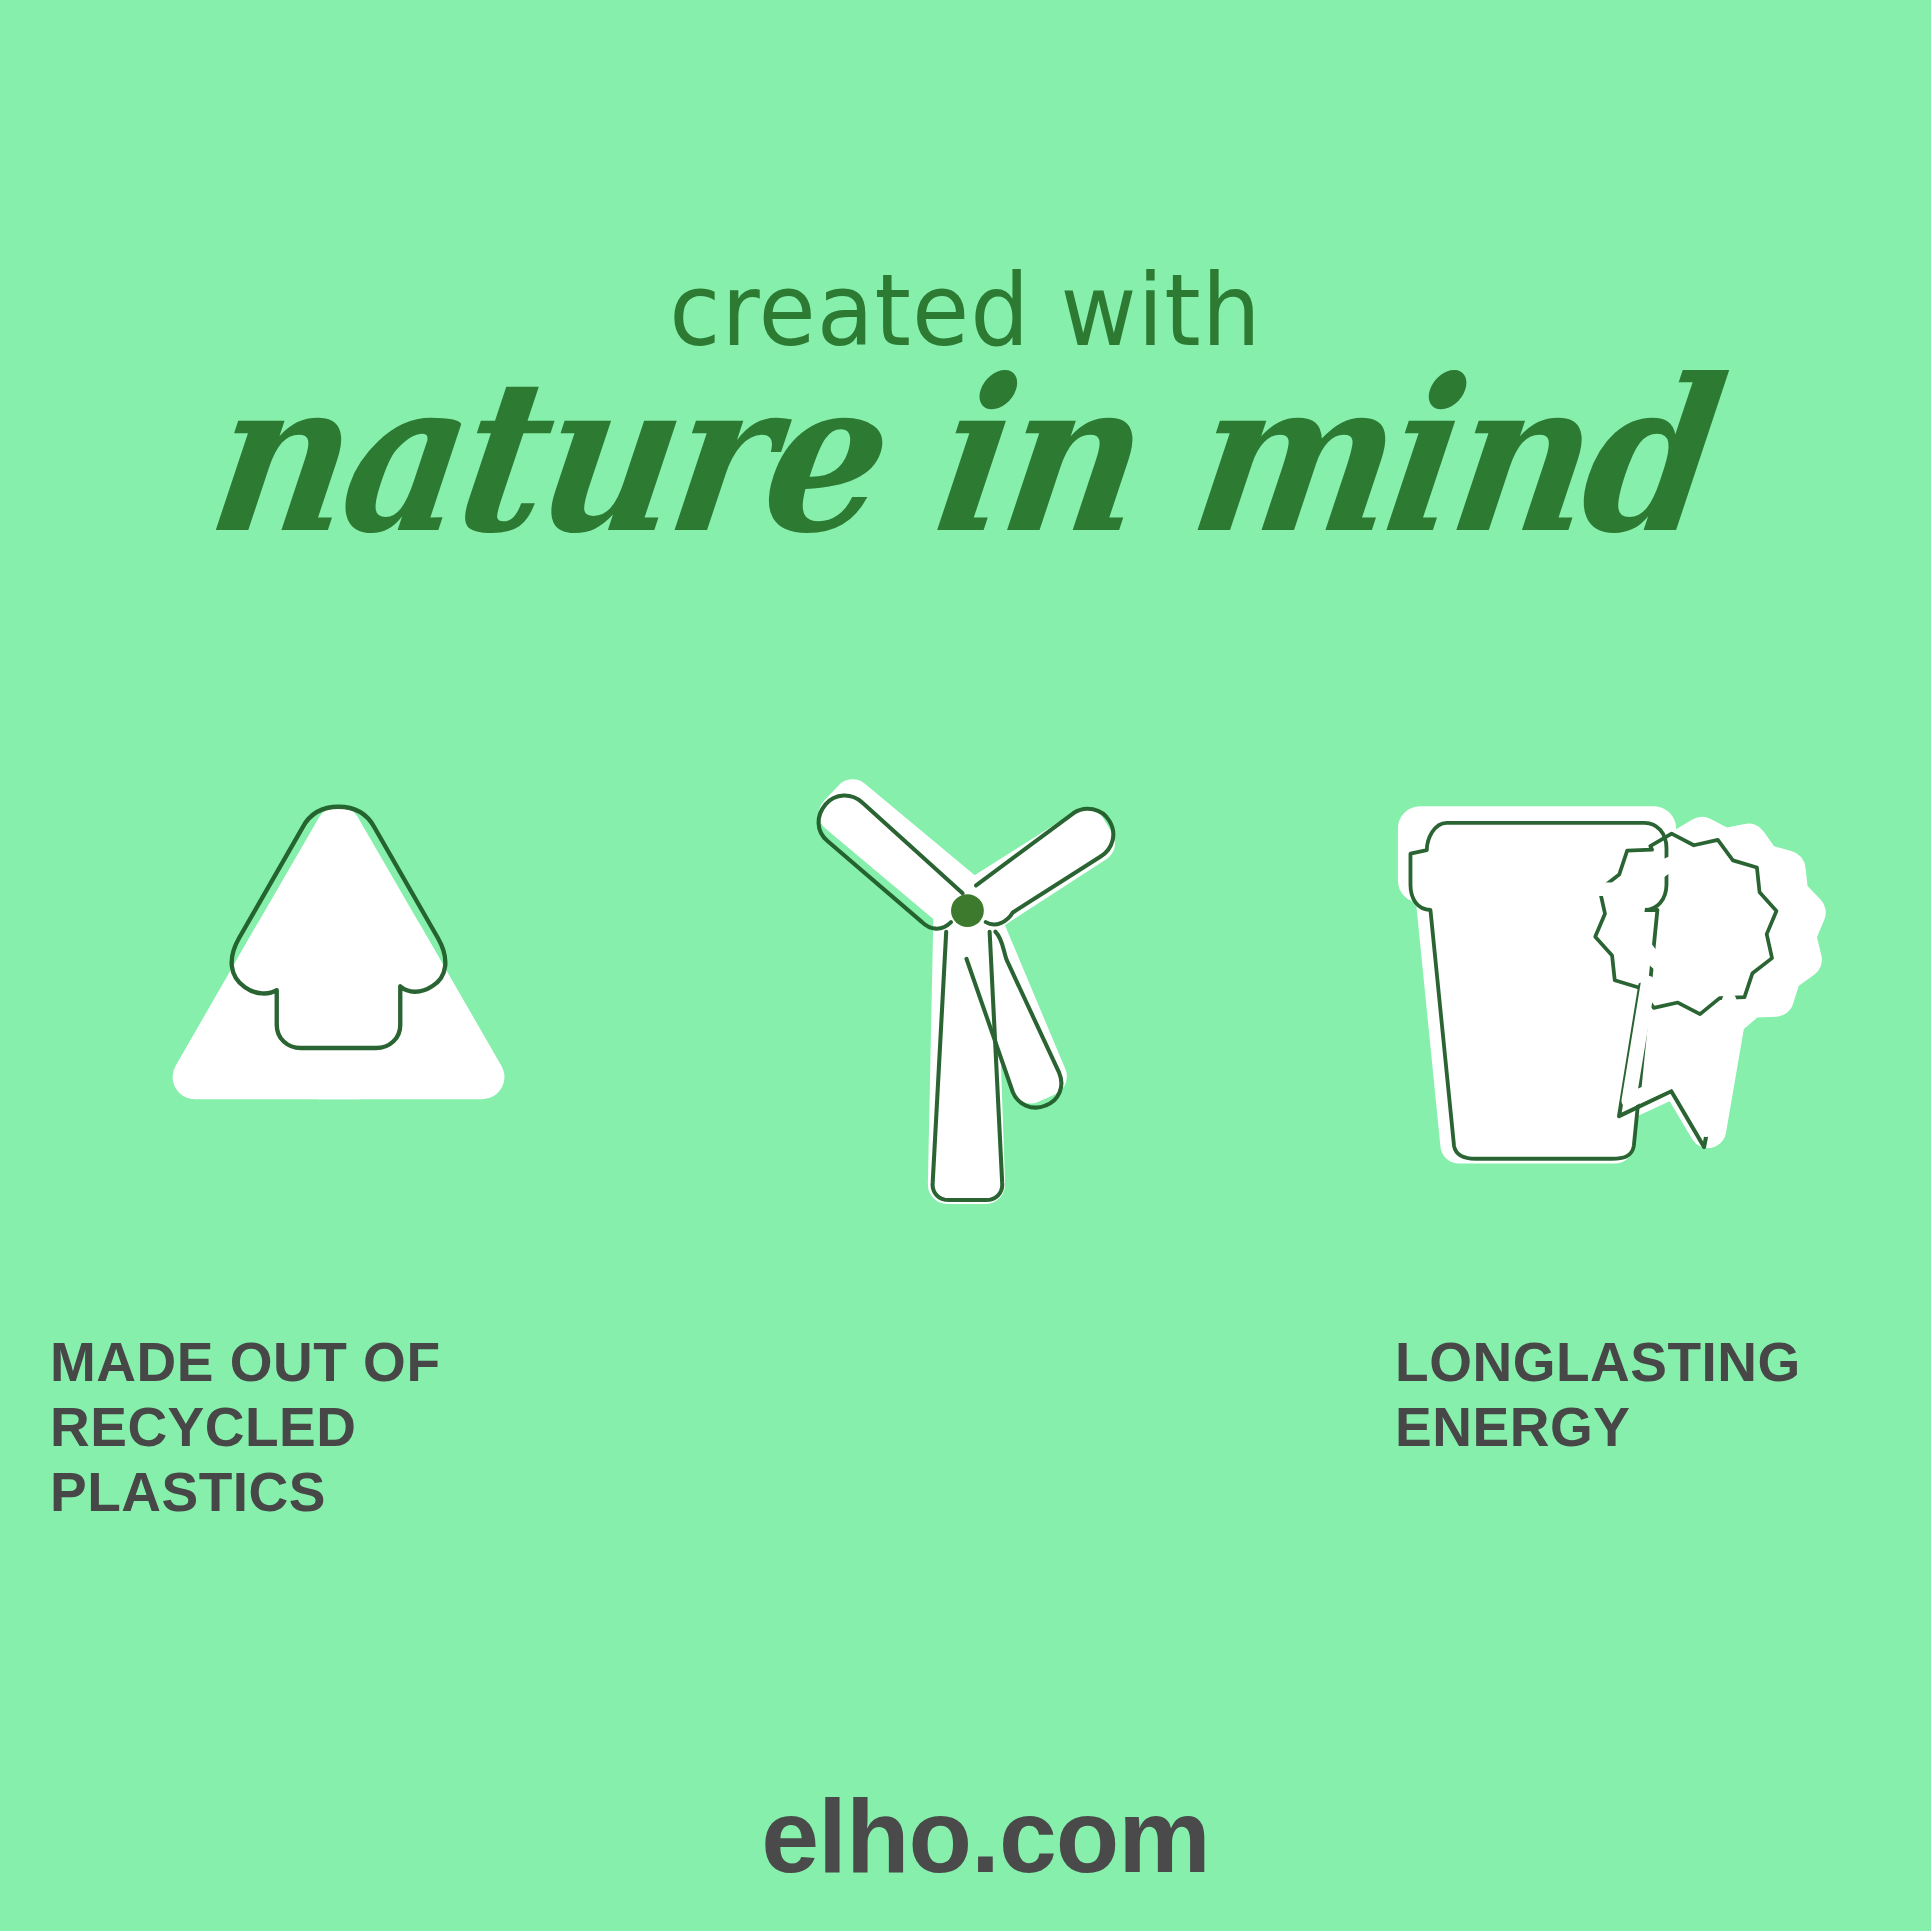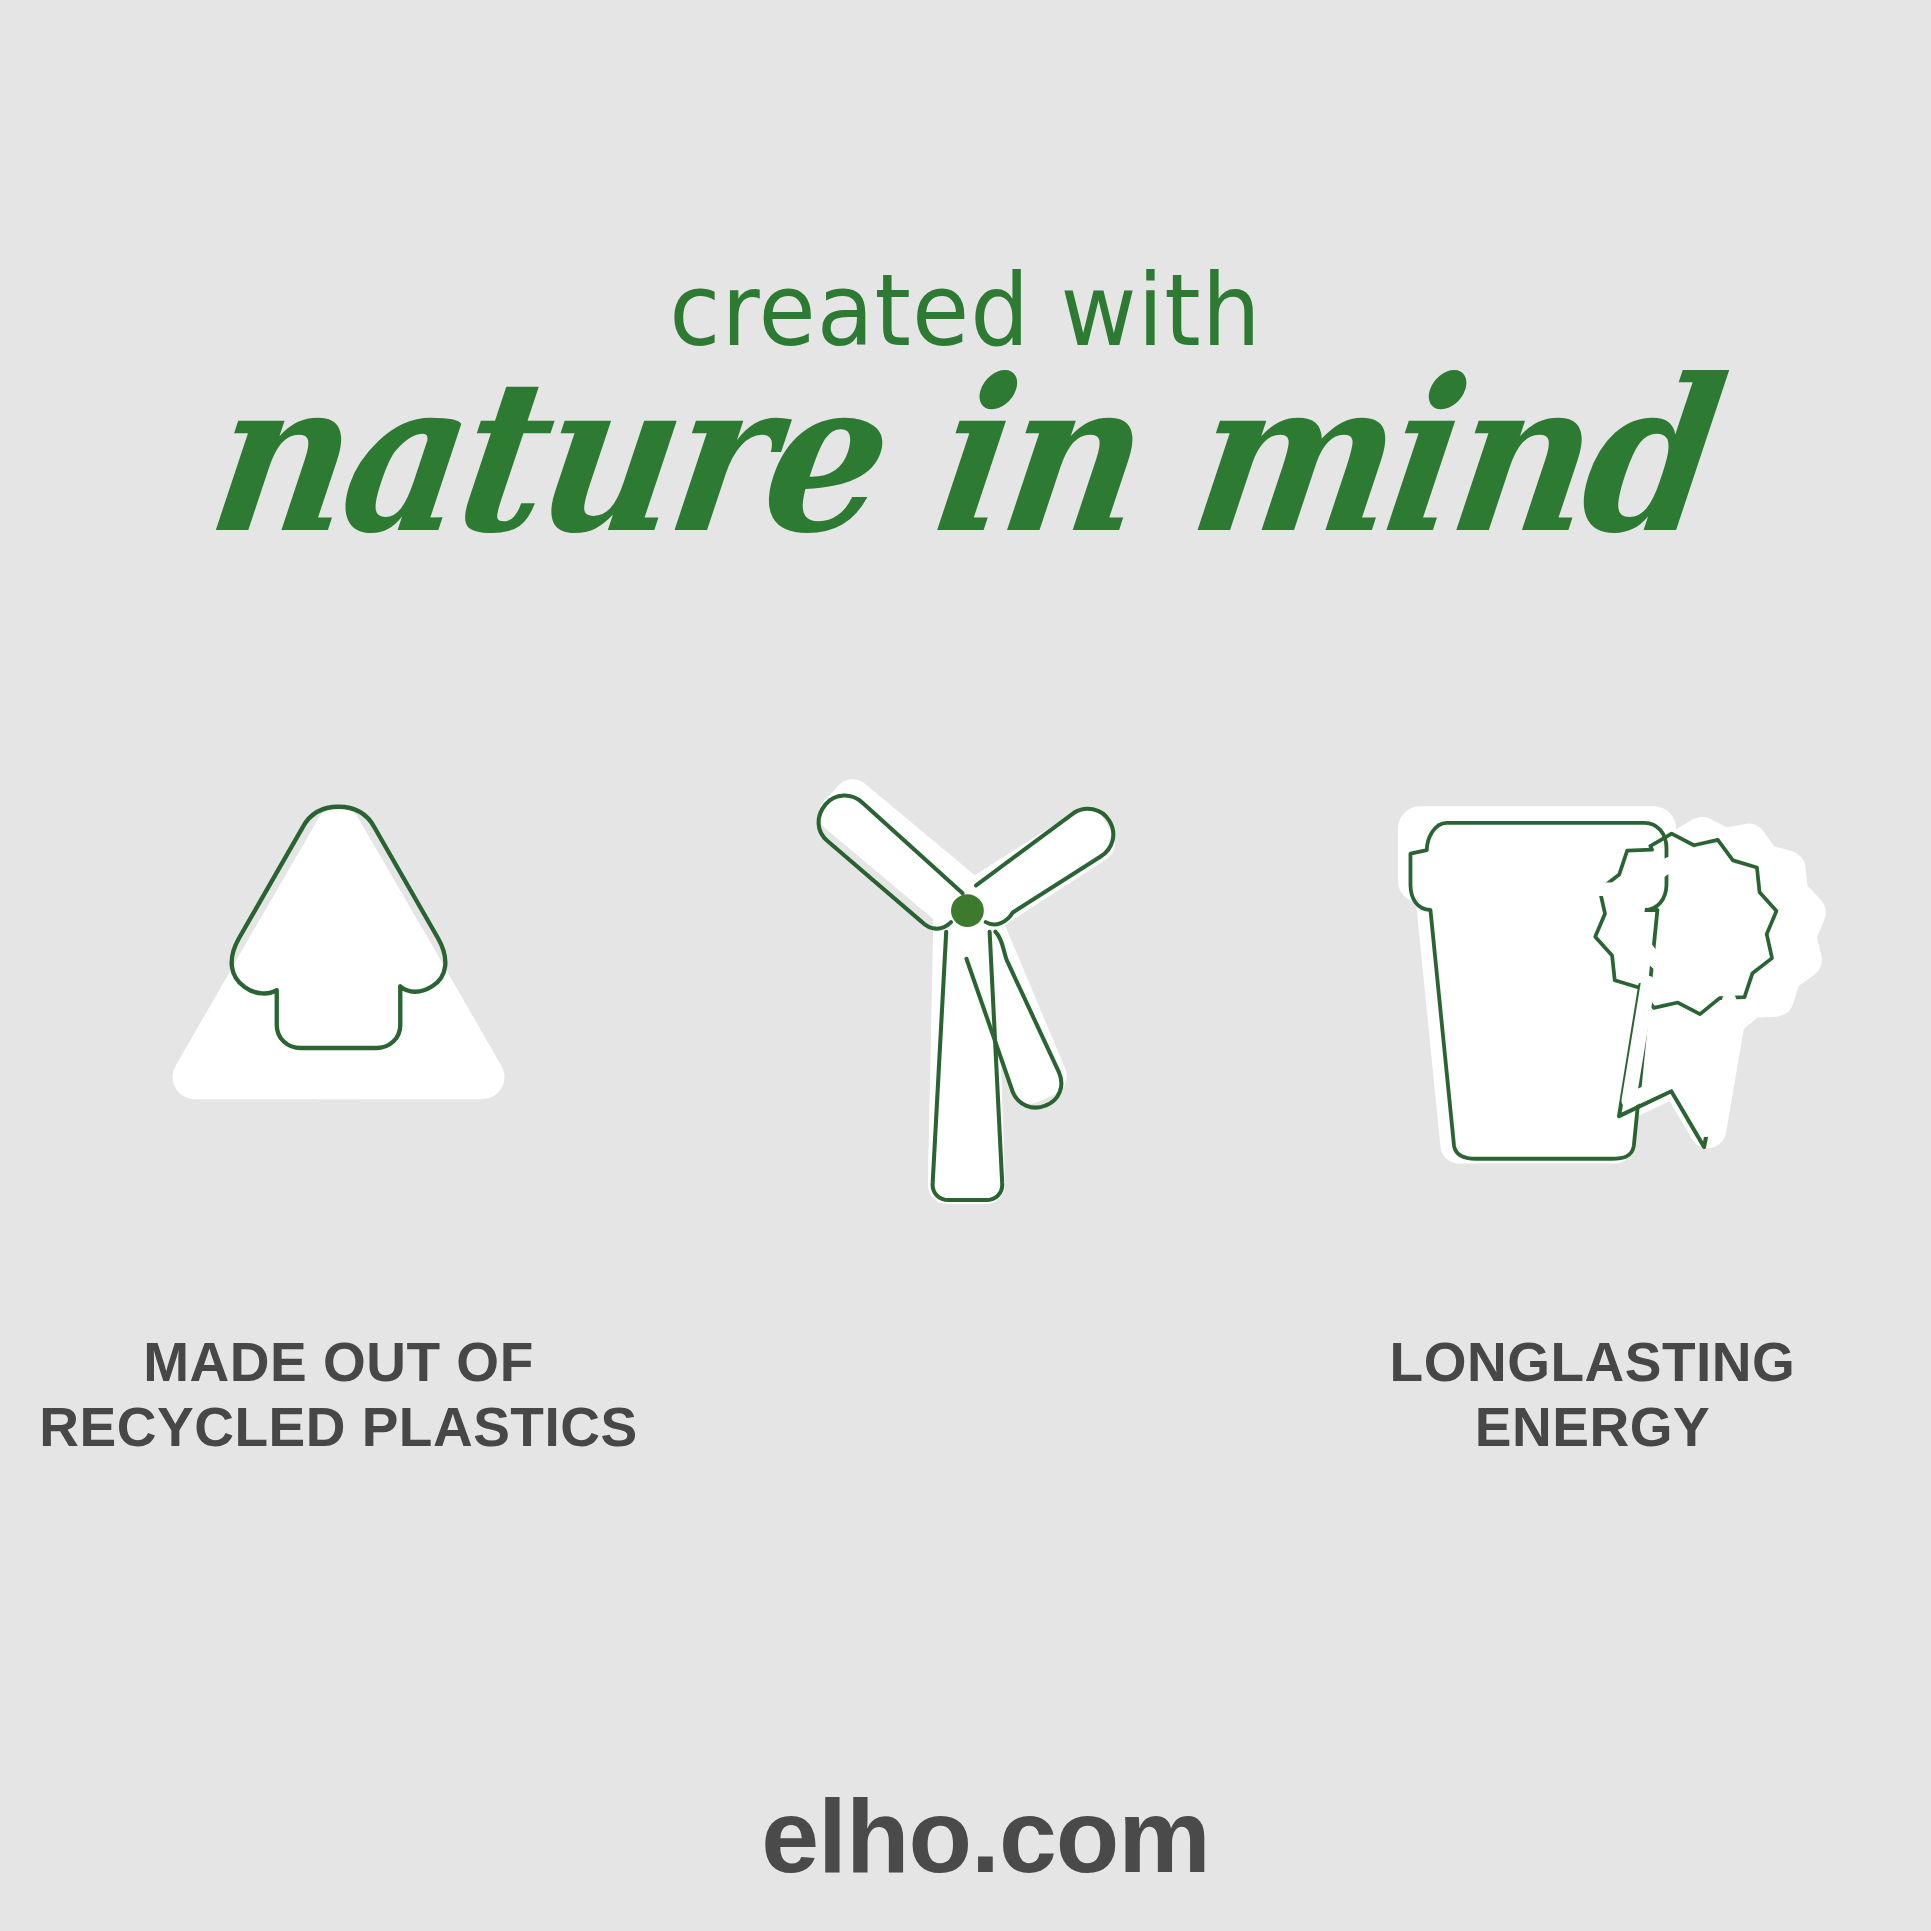--- a/index.html
+++ b/index.html
@@ -9,21 +9,21 @@
     height: 1931px;
     background: #ffffff;
     font-family: "Liberation Sans", sans-serif;
     overflow: hidden;
   }
 
   #poster {
     position: relative;
     width: 1931px;
     height: 1931px;
-    background: #e5e5e5;
+    background: #86efac;
   }
 
   
   .headline-block {
     position: absolute;
     top: 261px;
     left: 0;
     width: 1931px;
     text-align: center;
   }
@@ -83,22 +83,22 @@
   }
 
   .feature-caption {
     margin-top: 114px;
     font-family: "Liberation Sans", sans-serif;
     font-size: 55px;
     font-weight: 700;
     letter-spacing: 0.5px;
     line-height: 1.18;
     color: #474747;
-    text-align: center;
     white-space: pre-line;
+    margin-left: 11px;
   }
 
   
   .footer {
     position: absolute;
     top: 1777px;
     left: 0;
     width: 1931px;
     text-align: center;
   }

